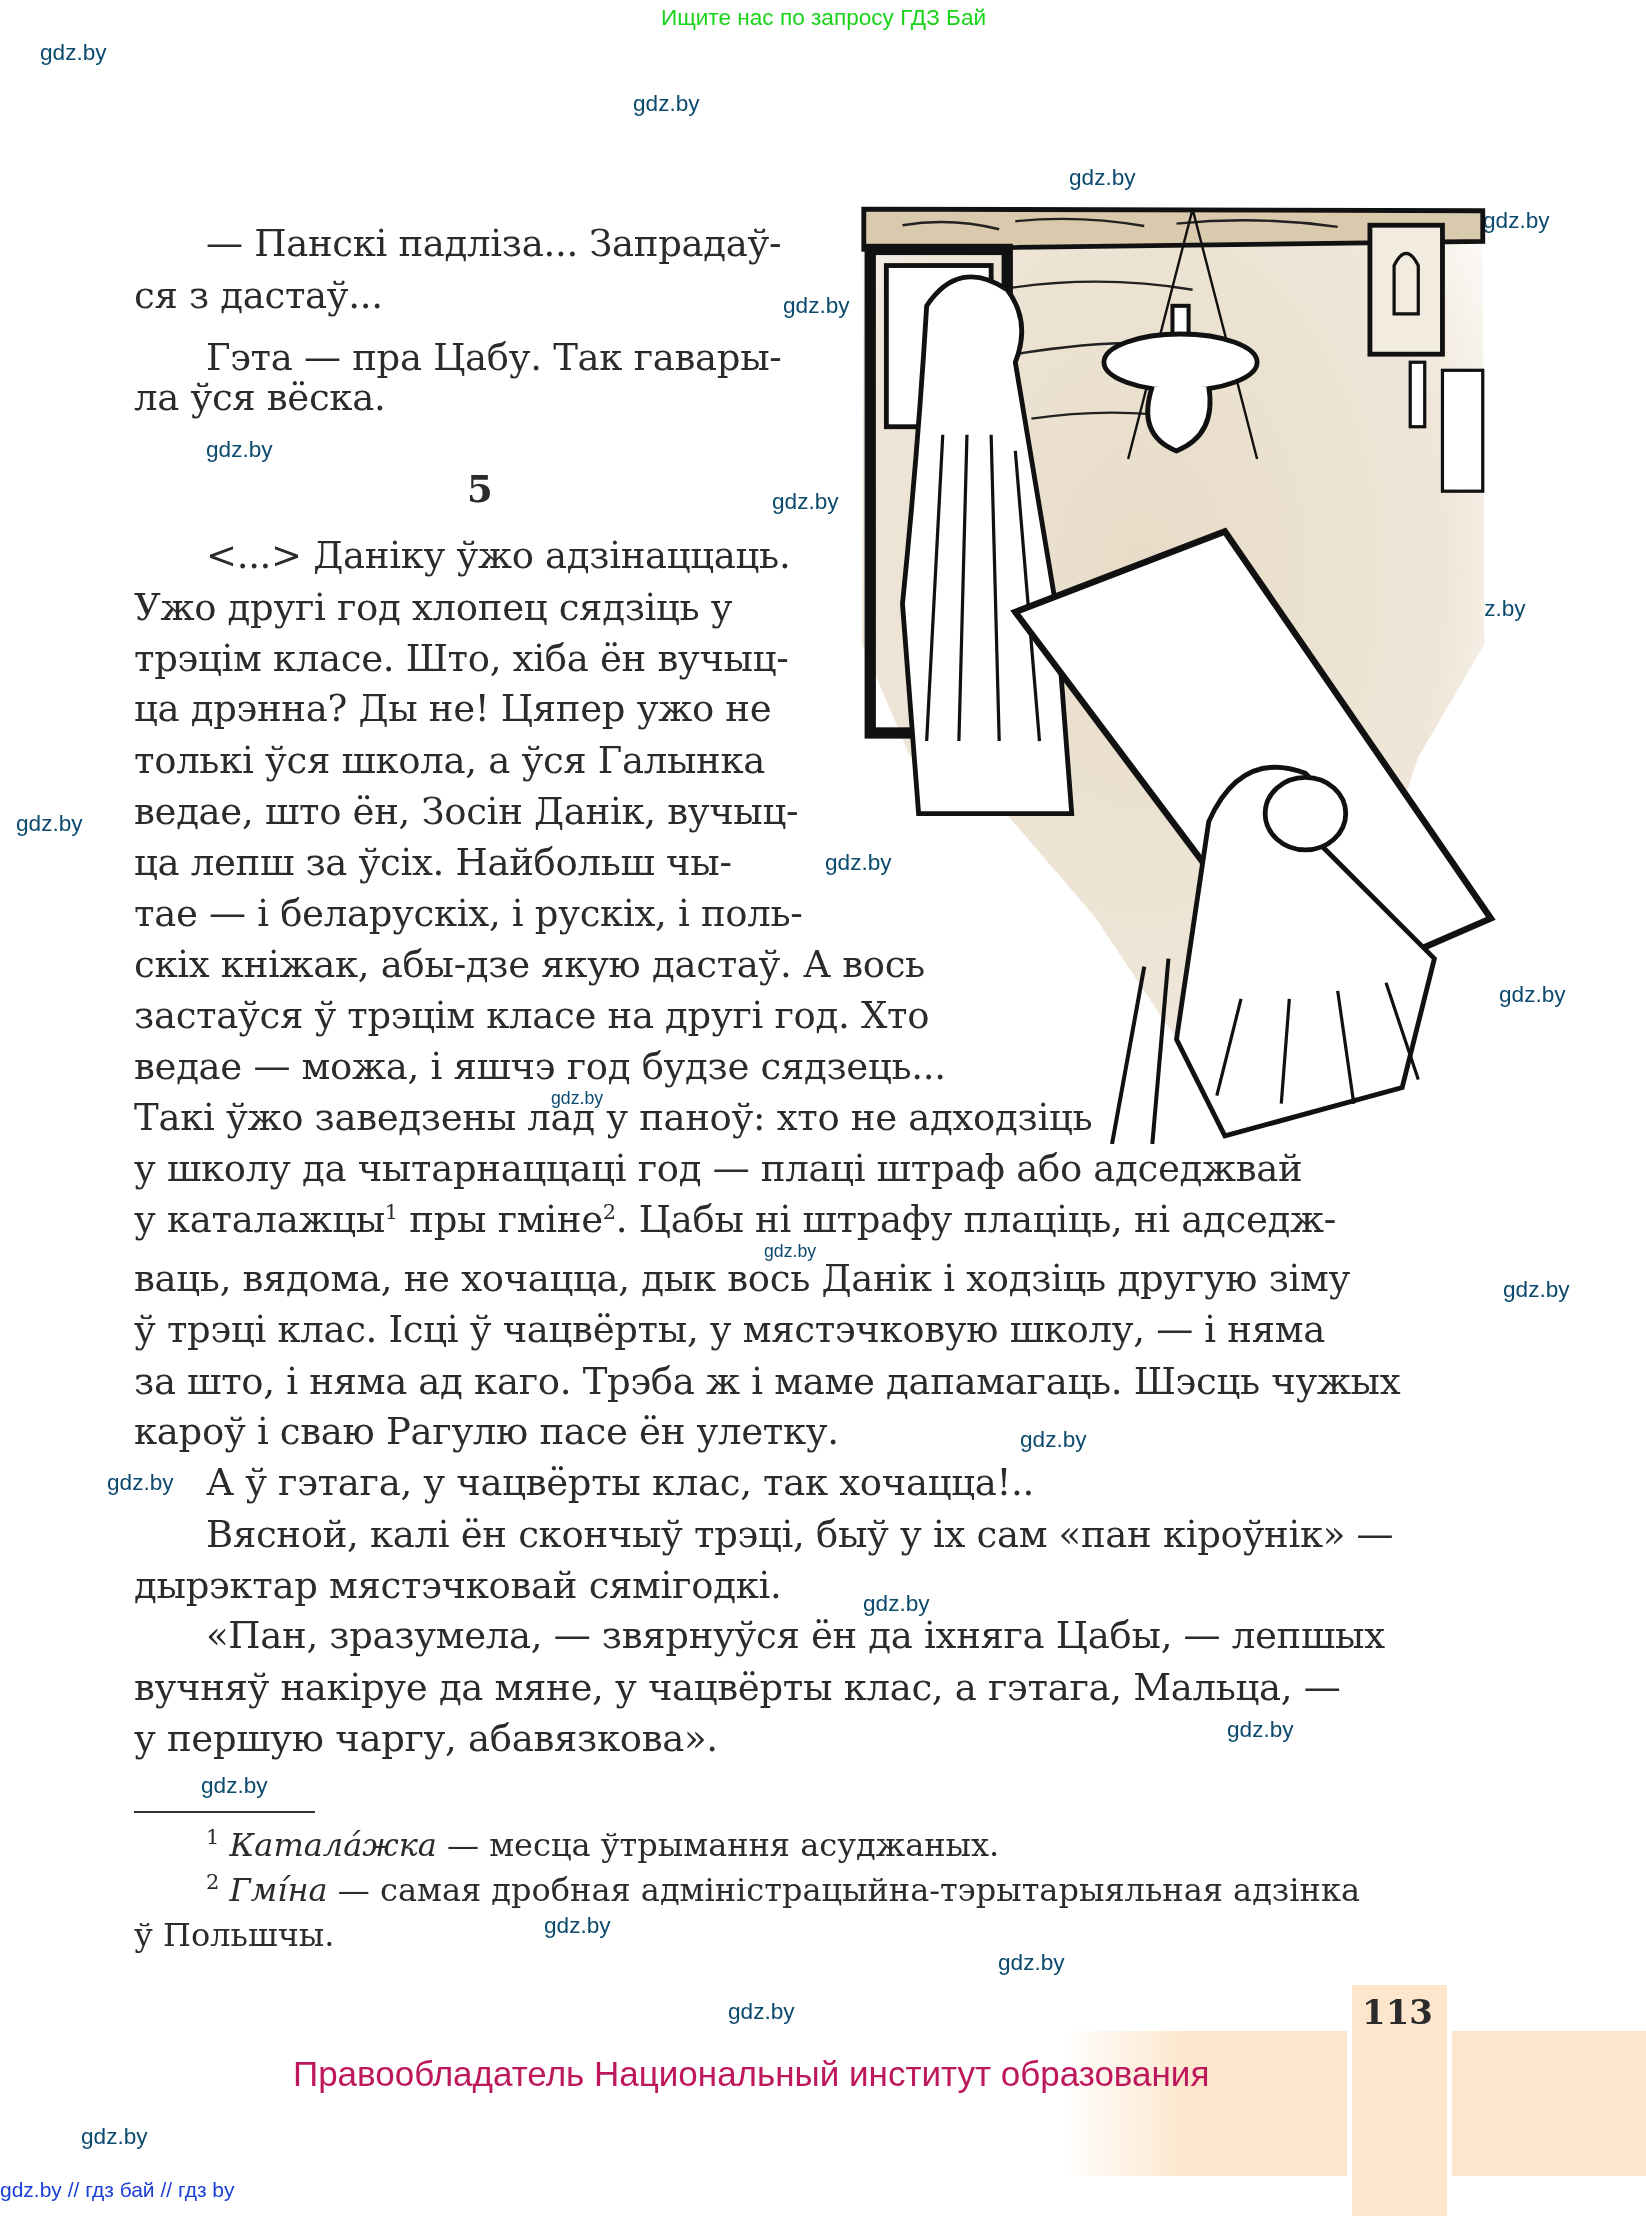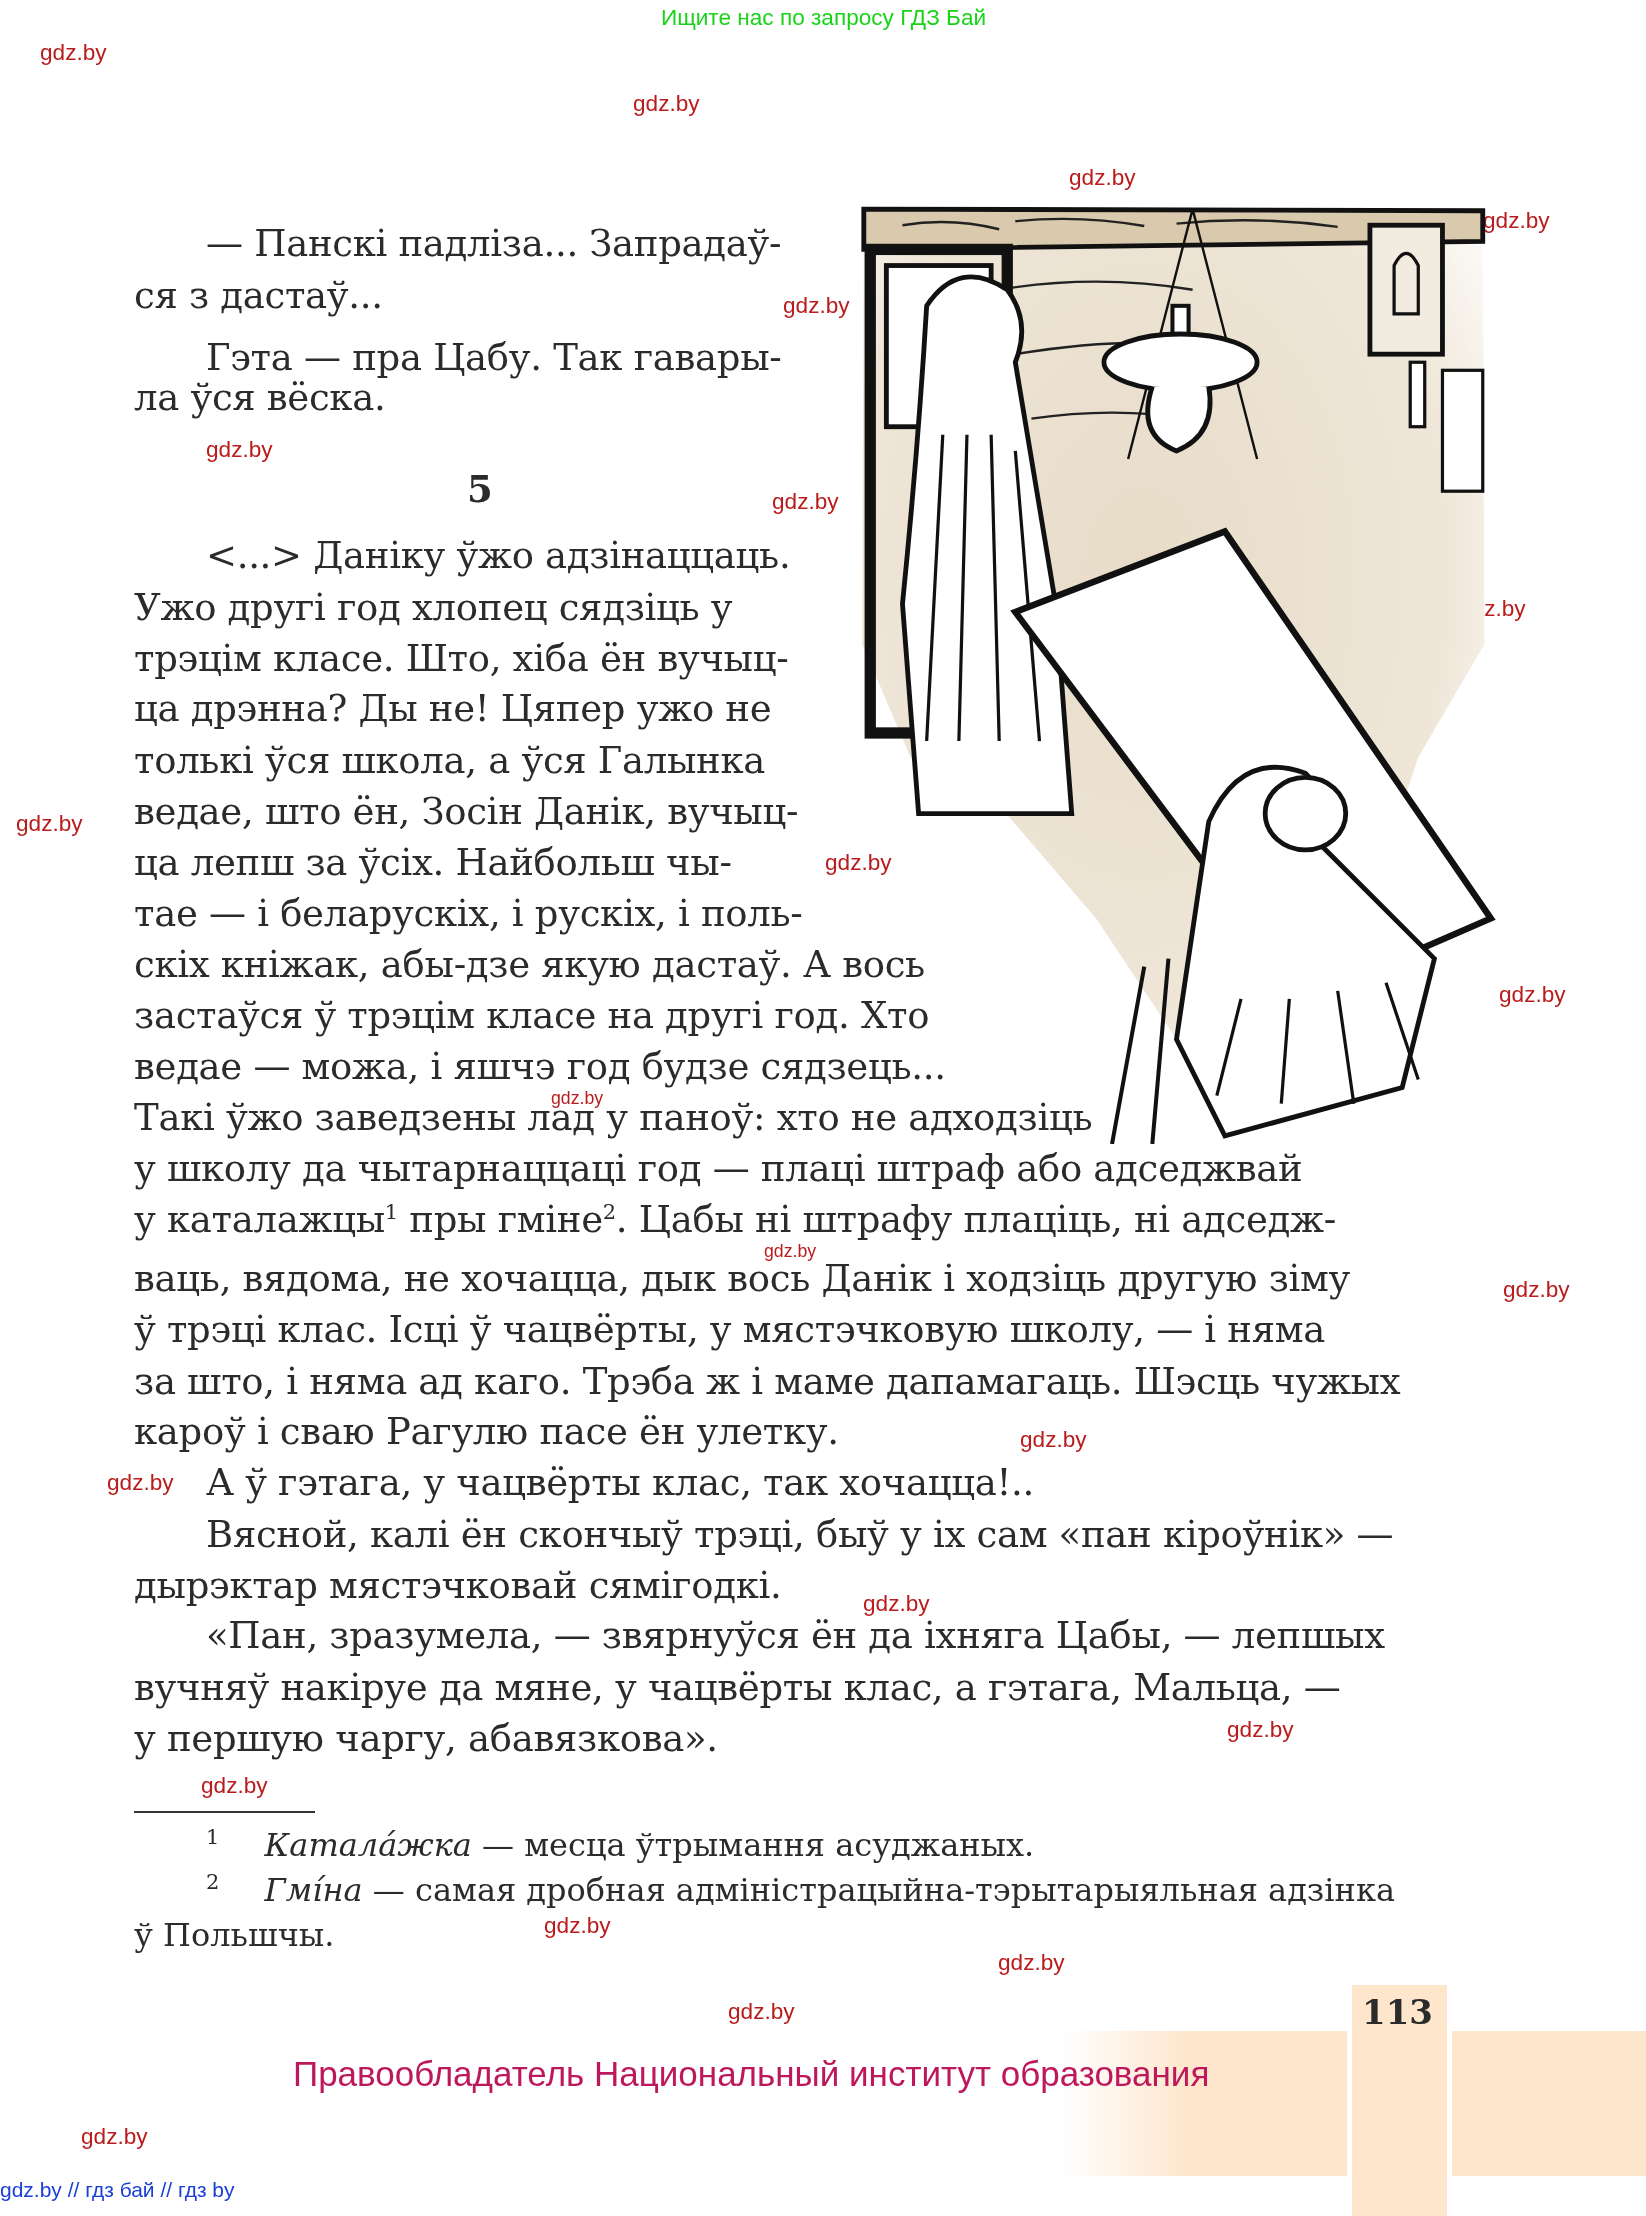--- a/index.html
+++ b/index.html
@@ -8,35 +8,35 @@
     background:#ffffff;
     font-family:"DejaVu Serif", "Liberation Serif", serif;
     color:#2b2b2b;
   }
   .abs { position:absolute; }
   .top-banner {
     left:0; right:0; top:4.8px; text-align:center;
     font-family:"Liberation Sans", sans-serif; font-size:22.6px; color:#19d319;
   }
   .wm {
-    font-family:"Liberation Sans", sans-serif; font-size:22.6px; color:#b91c1c;
+    font-family:"Liberation Sans", sans-serif; font-size:22.6px; color:#0c4a6e;
     white-space:nowrap;
   }
   .wm.small { font-size:17.7px; }
   .line {
     left:134px; white-space:nowrap;
     font-size:37px; line-height:52px; letter-spacing:-0.3px;
   }
   .section-num {
     left:467px; top:467px; font-size:37px; font-weight:bold;
   }
   sup { font-size:21px; vertical-align:super; line-height:0; }
   .fn-rule { left:134px; top:1811px; width:181px; height:1.6px; background:#333; }
   .fn { left:134px; white-space:nowrap; font-size:32px; line-height:45px; }
-  .fn i { font-style:italic;margin-left:35px; }
+  .fn i { font-style:italic; }
   .illus {
     left:854px; top:193px; width:645px; height:951px;
   }
   .page-tab {
     left:1352px; top:1985px; width:95px; height:231px; background:#fde6cc;
   }
   .page-num { left:1362px; top:1992px; font-size:34px; font-weight:bold; color:#2b2b2b; }
   .band-left {
     left:1061px; top:2031px; width:286px; height:145px;
     background:linear-gradient(to right, rgba(253,230,204,0), #fde6cc 45%);

